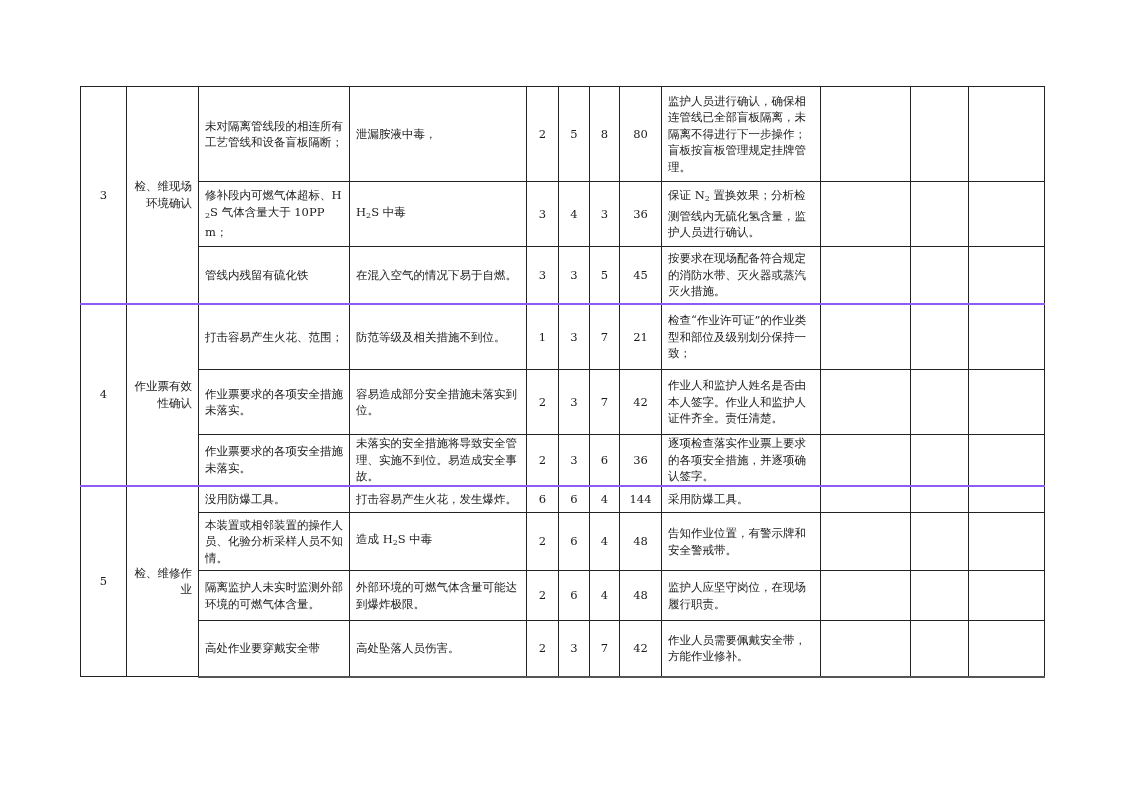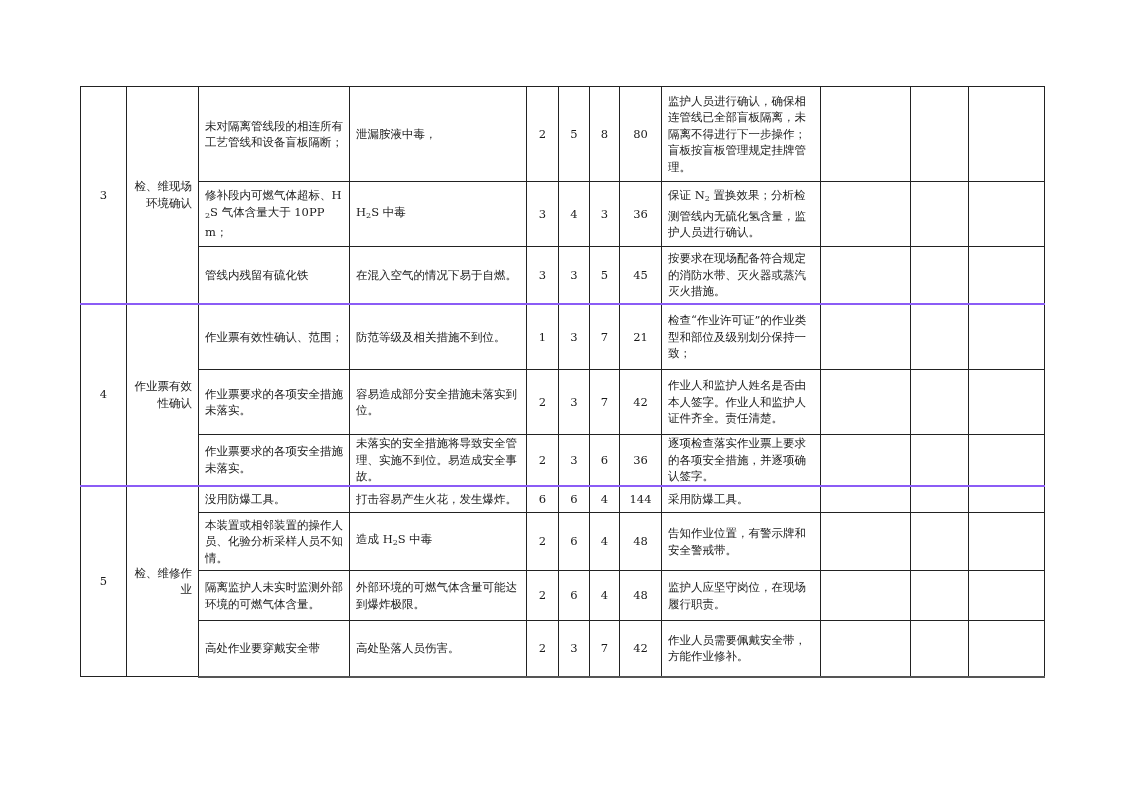--- a/index.html
+++ b/index.html
@@ -98,21 +98,21 @@
       <td class="num">45</td>
       <td class="l">按要求在现场配备符合规定的消防水带、灭火器或蒸汽灭火措施。</td>
       <td></td>
       <td></td>
       <td></td>
     </tr>
 
     <tr class="section-start" style="height:66px">
       <td class="seq" rowspan="3">4</td>
       <td class="stage" rowspan="3">作业票有效性确认</td>
-      <td class="l">作业票有效性确认、范围；</td>
+      <td class="l">打击容易产生火花、范围；</td>
       <td class="l">防范等级及相关措施不到位。</td>
       <td class="num">1</td>
       <td class="num">3</td>
       <td class="num">7</td>
       <td class="num">21</td>
       <td class="l">检查“作业许可证”的作业类型和部位及级别划分保持一致；</td>
       <td></td>
       <td></td>
       <td></td>
     </tr>

